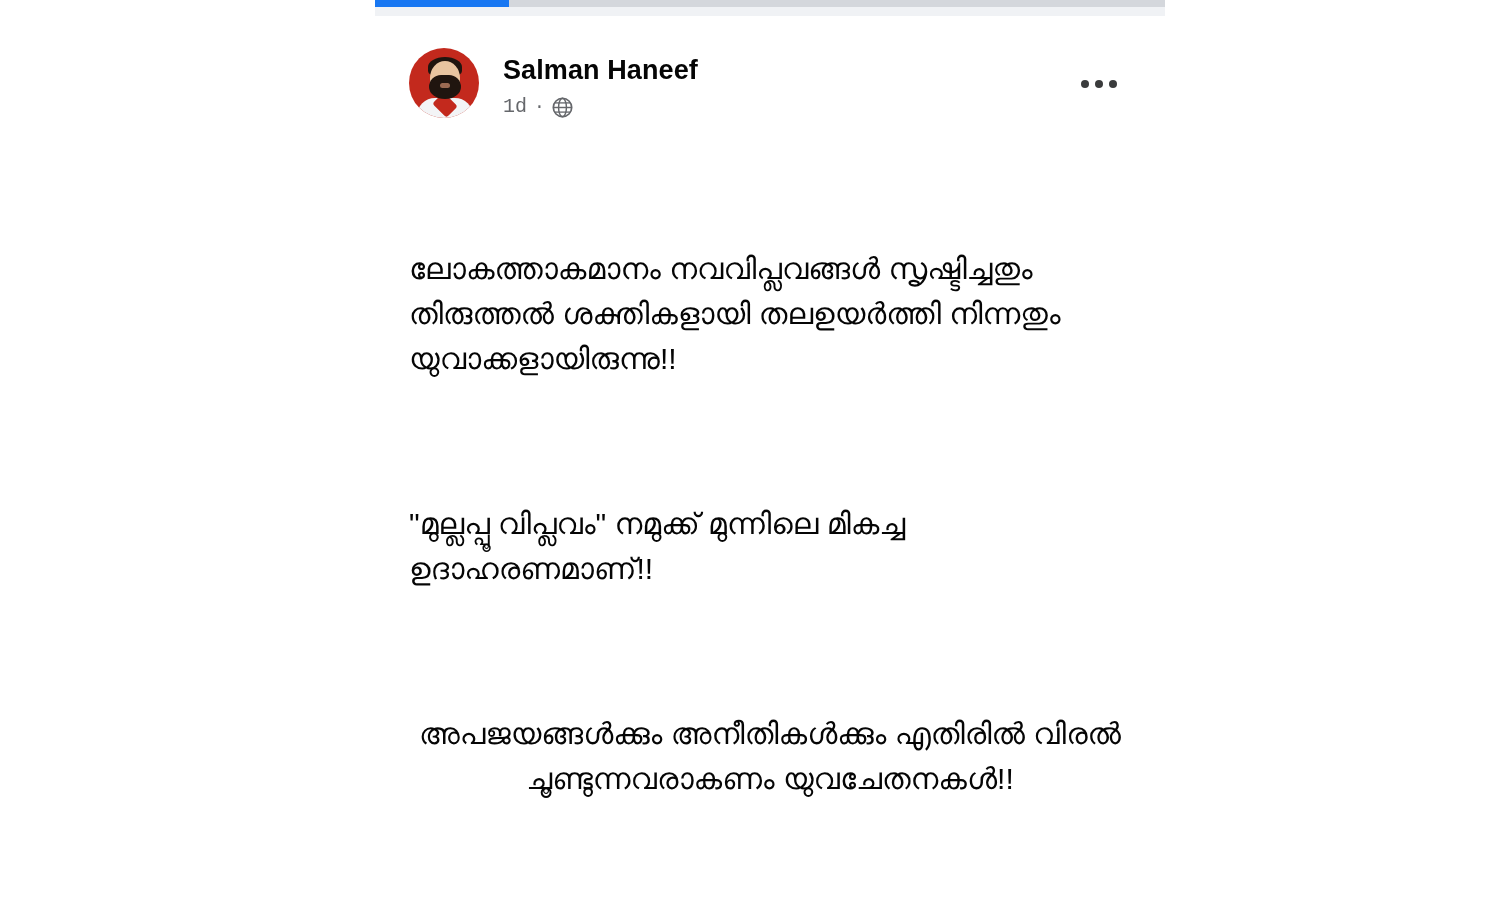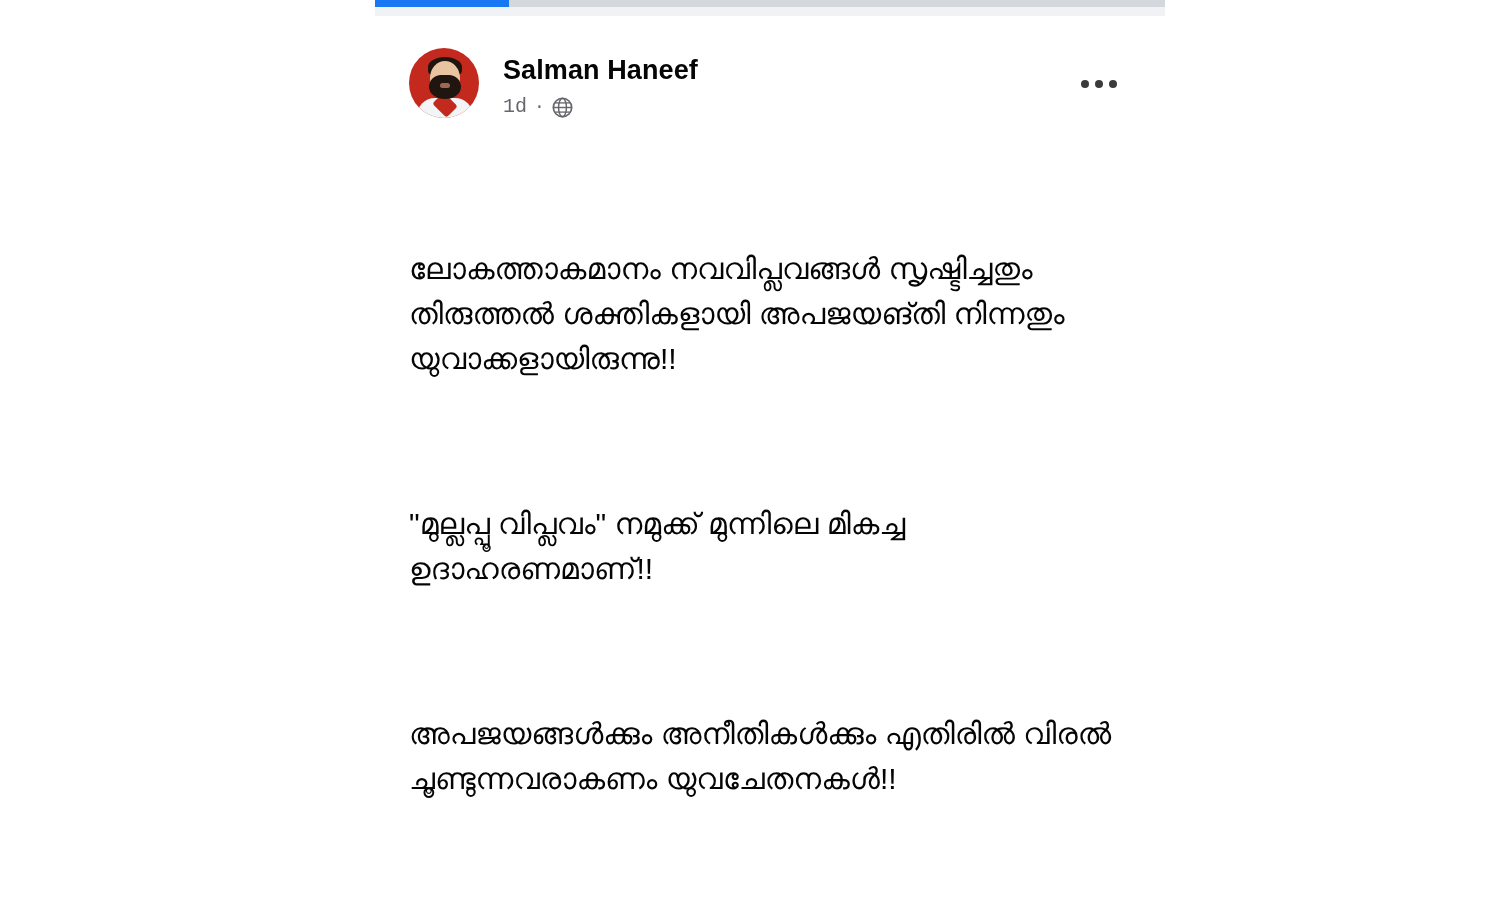--- a/index.html
+++ b/index.html
@@ -198,20 +198,21 @@
     white-space: pre-wrap;
     word-wrap: break-word;
     font-family: "Liberation Sans", "DejaVu Sans", sans-serif;
   }
 
   .post-body .para {
     margin: 0 0 30px 0;
   }
   .post-body .para:last-child {
     margin-bottom: 0;
+    text-align: center;
   }
 </style>
 </head>
 <body>
 
 <div class="screen">
 
   <div class="post-column"></div>
 
   <div class="progress-track">
@@ -250,21 +251,21 @@
 
       <div class="more-button">
         <span></span>
         <span></span>
         <span></span>
       </div>
 
     </div>
 
     <div class="post-body">
-      <p class="para">ലോകത്താകമാനം നവവിപ്ലവങ്ങൾ സൃഷ്ടിച്ചതും തിരുത്തൽ ശക്തികളായി അപജയങ്തി നിന്നതും യുവാക്കളായിരുന്നു!!</p>
+      <p class="para">ലോകത്താകമാനം നവവിപ്ലവങ്ങൾ സൃഷ്ടിച്ചതും തിരുത്തൽ ശക്തികളായി തലഉയർത്തി നിന്നതും യുവാക്കളായിരുന്നു!!</p>
       <p class="para">"മുല്ലപ്പൂ വിപ്ലവം" നമുക്ക് മുന്നിലെ മികച്ച ഉദാഹരണമാണ്!!</p>
       <p class="para">അപജയങ്ങൾക്കും അനീതികൾക്കും എതിരിൽ വിരൽ ചൂണ്ടുന്നവരാകണം യുവചേതനകൾ!!</p>
       
     </div>
 
   </div>
 
 </div>
 
 </body></html>

